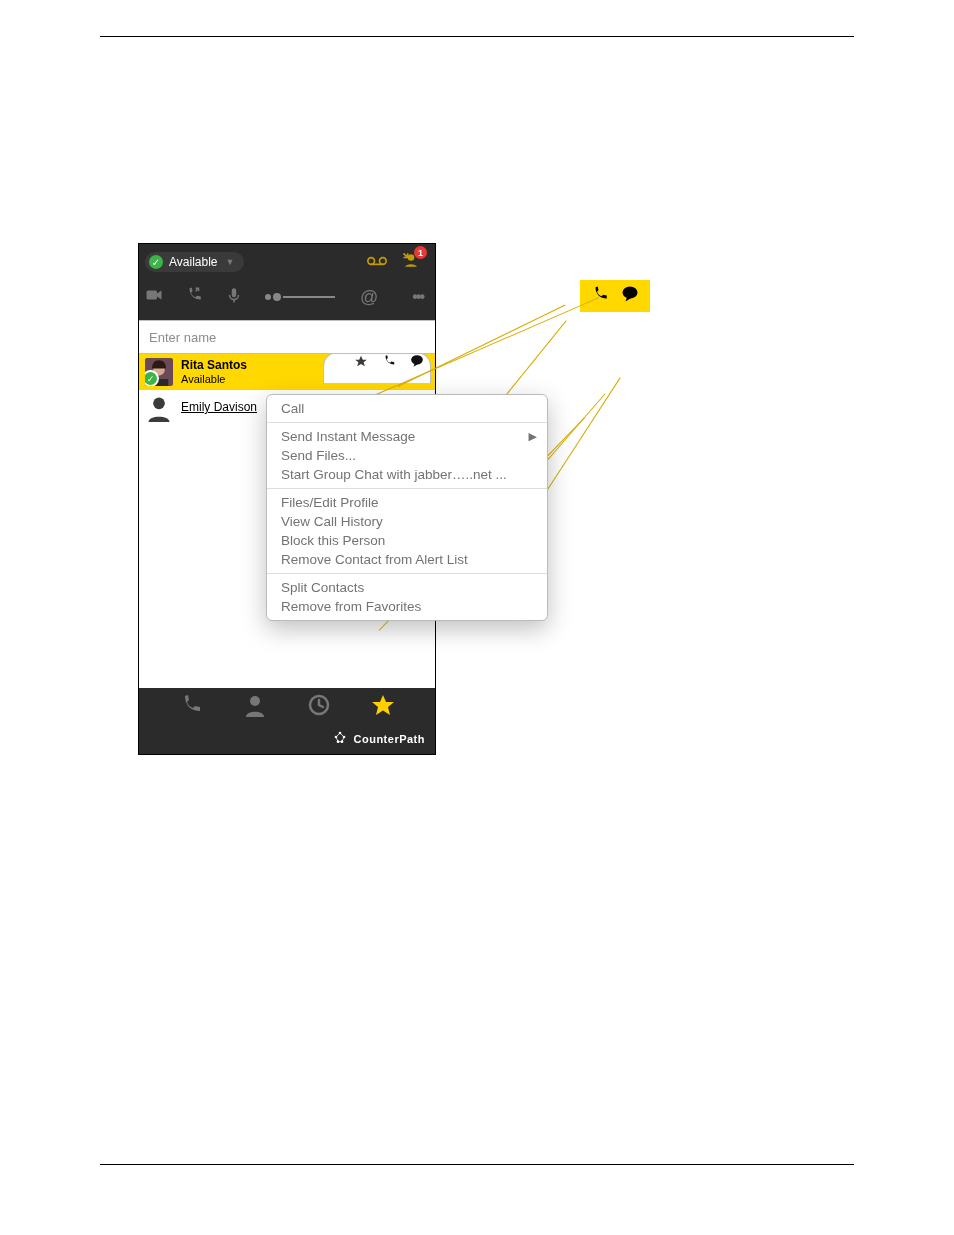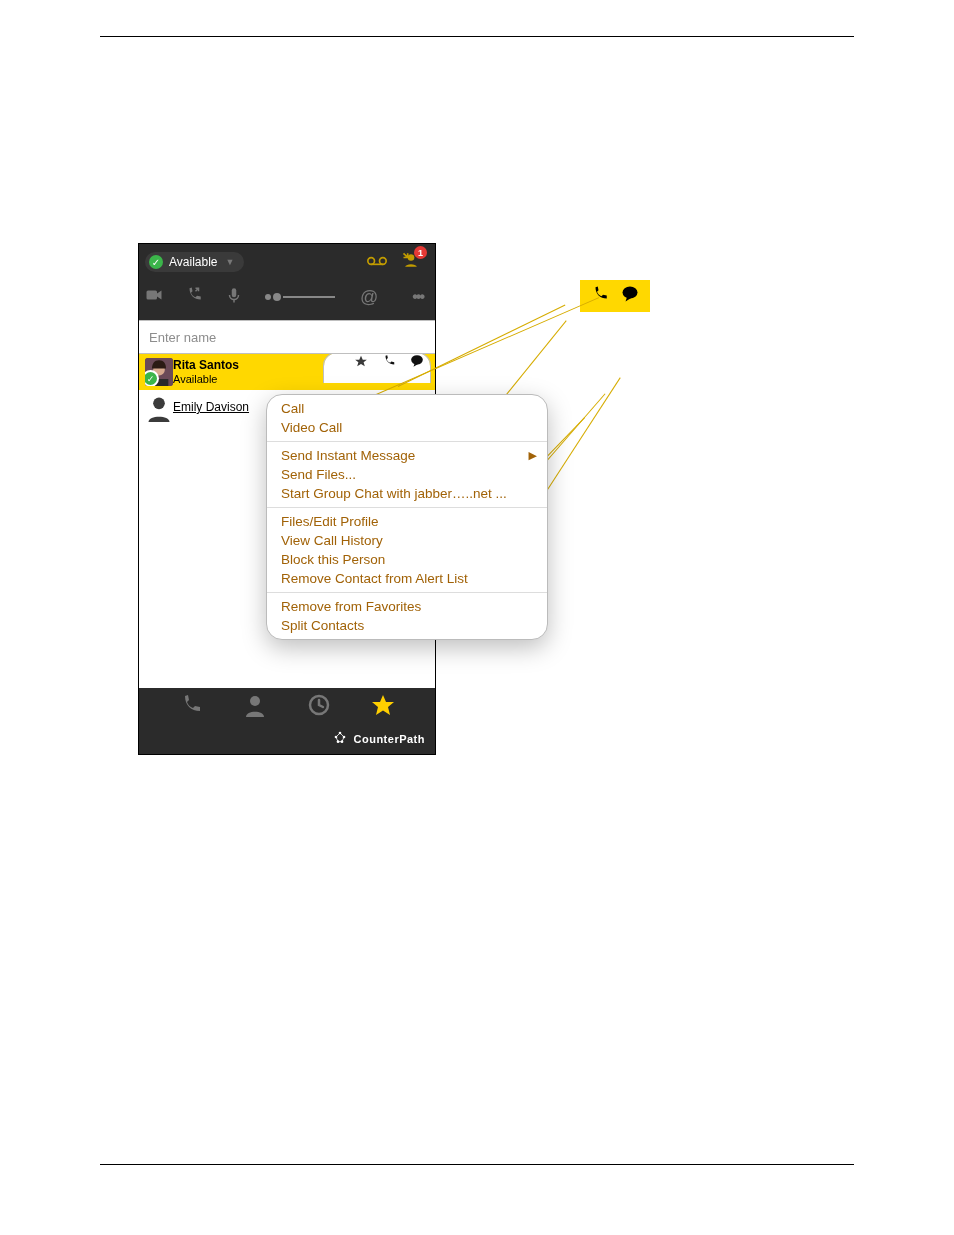--- a/index.html
+++ b/index.html
@@ -46,21 +46,21 @@
 
     .contact-row { display:flex; align-items:center; height:36px; padding:0 6px; position:relative; }
     .contact-row.selected { background:#ffd800; }
     .contact-row .avatar { width:28px; height:28px; border-radius:3px; position:relative;
                            background:#6b4a58; display:flex; align-items:flex-end; justify-content:center; overflow:hidden; }
     .contact-row .avatar.sil { background:transparent; }
     .pres-badge { position:absolute; left:-3px; bottom:-1px; width:13px; height:13px;
                   border-radius:50%; background:#3bb54a; border:2px solid #fff;
                   display:flex; align-items:center; justify-content:center;
                   color:#fff; font-size:9px; }
-    .ctext { display:flex; flex-direction:column; line-height:1.1; }
+    .ctext { margin-left:8px; display:flex; flex-direction:column; line-height:1.1; }
     .cname { font-size:12px; font-weight:600; color:#000; }
     .cstatus { font-size:11px; color:#000; }
     .contact-row:not(.selected) .cname { font-weight:500;text-decoration:underline; }
 
     .row-actions { position:absolute; right:4px; top:-2px;
                    display:flex; align-items:center; gap:14px;
                    height:20px;
                    padding:0 6px 10px 30px;
                    border-top-left-radius:14px; border-top-right-radius:14px;
                    background:linear-gradient(#fff,#fff) padding-box;
@@ -74,22 +74,22 @@
                height:44px; padding:0 20px; }
     .nav-ic { width:24px; height:24px; }
     .star-ic { fill:#ffcf00; }
     .brand-row { height:24px; display:flex; align-items:center; justify-content:flex-end;
                  padding:0 10px 4px 0; gap:6px; }
     .brand { color:#fff; font-size:11px; font-weight:700; letter-spacing:0.5px; }
     .brand-ic { width:16px; height:16px; }
 
     
     .menu { position:absolute; left:266px; top:394px; width:280px;
-            background:#fff; border:1px solid #bbb; border-radius:16px;
-            box-shadow:0 8px 24px rgba(0,0,0,0.25); font-size:13.5px; color:#a16207;
+            background:#fff; border:1px solid #bbb; border-radius:6px;
+            box-shadow:0 8px 24px rgba(0,0,0,0.25); font-size:13.5px; color:#737373;
             padding:4px 0; z-index:30; }
     .menu .mi { height:19px; line-height:19px; padding:0 14px; white-space:nowrap;
                 display:flex; align-items:center; position:relative; }
     .menu .chev { position:absolute; right:10px; font-size:11px; }
     .menu hr { border:none; border-top:1px solid #ddd; margin:4px 0; }
 
     
     .callout { position:absolute; left:580px; top:280px; width:70px; height:32px; background:#ffd800;
                display:flex; align-items:center; justify-content:center; gap:12px; }
     .co-ic { width:18px; height:18px; }
@@ -252,36 +252,35 @@
               <path d="M12 6L6 12M12 6L18 12M6 12L9 19M18 12L15 19M9 19L15 19" stroke="#fff" stroke-width="1.2"></path>
             </svg>
         </span>
         <span class="brand">CounterPath</span>
       </div>
     </div>
   </div>
 
   <div class="menu">
     <div class="mi">Call</div>
-    <div class="mi">Video Call</div>
     <hr>
     <div class="mi">
       <span>Send Instant Message</span>
       <span class="chev">▶</span>
     </div>
     <div class="mi">Send Files...</div>
     <div class="mi">Start Group Chat with jabber…..net ...</div>
     <hr>
     <div class="mi">Files/Edit Profile</div>
     <div class="mi">View Call History</div>
     <div class="mi">Block this Person</div>
     <div class="mi">Remove Contact from Alert List</div>
     <hr>
+    <div class="mi">Split Contacts</div>
     <div class="mi">Remove from Favorites</div>
-    <div class="mi">Split Contacts</div>
   </div>
 
   <div class="callout">
     <span>
       <svg class="co-ic" viewBox="0 0 24 24">
           <path d="M6 3c0 9 6 15 15 15l0-4-5-1-2 2c-3-1-5-3-6-6l2-2-1-5z" fill="#000"></path>
         </svg>
     </span>
     <span>
       <svg class="co-ic" viewBox="0 0 24 24">

